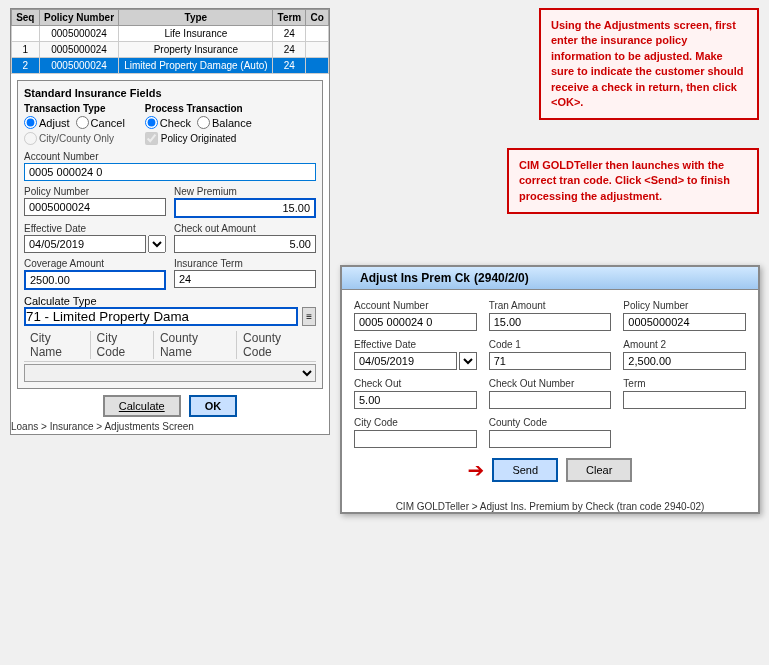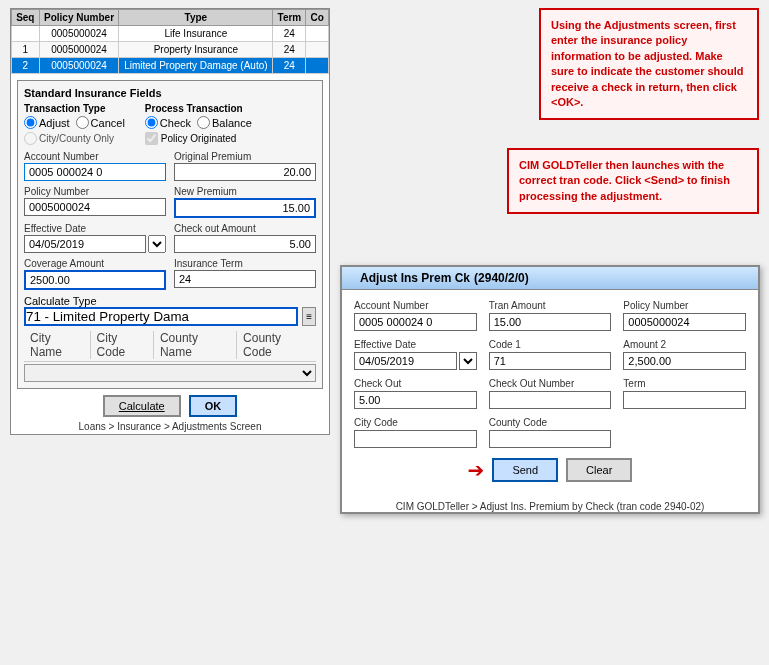--- a/index.html
+++ b/index.html
@@ -172,21 +172,20 @@
     .btn.primary {
       background: #c8e0ff;
       border: 2px solid #0055aa;
       font-weight: bold;
     }
     .btn.underline {
       text-decoration: underline;
     }
 
     .breadcrumb {
-      text-align: center;
       font-size: 10px;
       margin-top: 4px;
       margin-bottom: 2px;
       color: #333;
     }
 
     
     .tooltip-box {
       position: absolute;
       background: #fff3f3;
@@ -366,24 +365,20 @@
           <span>Policy Originated</span>
         </div>
       </div>
     </div>
 
     <div class="form-row">
       <div class="form-col">
         <label>Account Number</label>
         <input type="text" class="blue-border" value="0005 000024 0" style="">
       </div>
-      <div class="form-col">
-        <label>Original Premium</label>
-        <input type="text" style="text-align: right;" value="20.00">
-      </div>
     </div>
 
     <div class="form-row">
       <div class="form-col">
         <label>Policy Number</label>
         <input type="text" value="0005000024" style="">
       </div>
       <div class="form-col">
         <label>New Premium</label>
         <input type="text" style="text-align: right; border: 2px solid rgb(0, 85, 204);" value="15.00">

